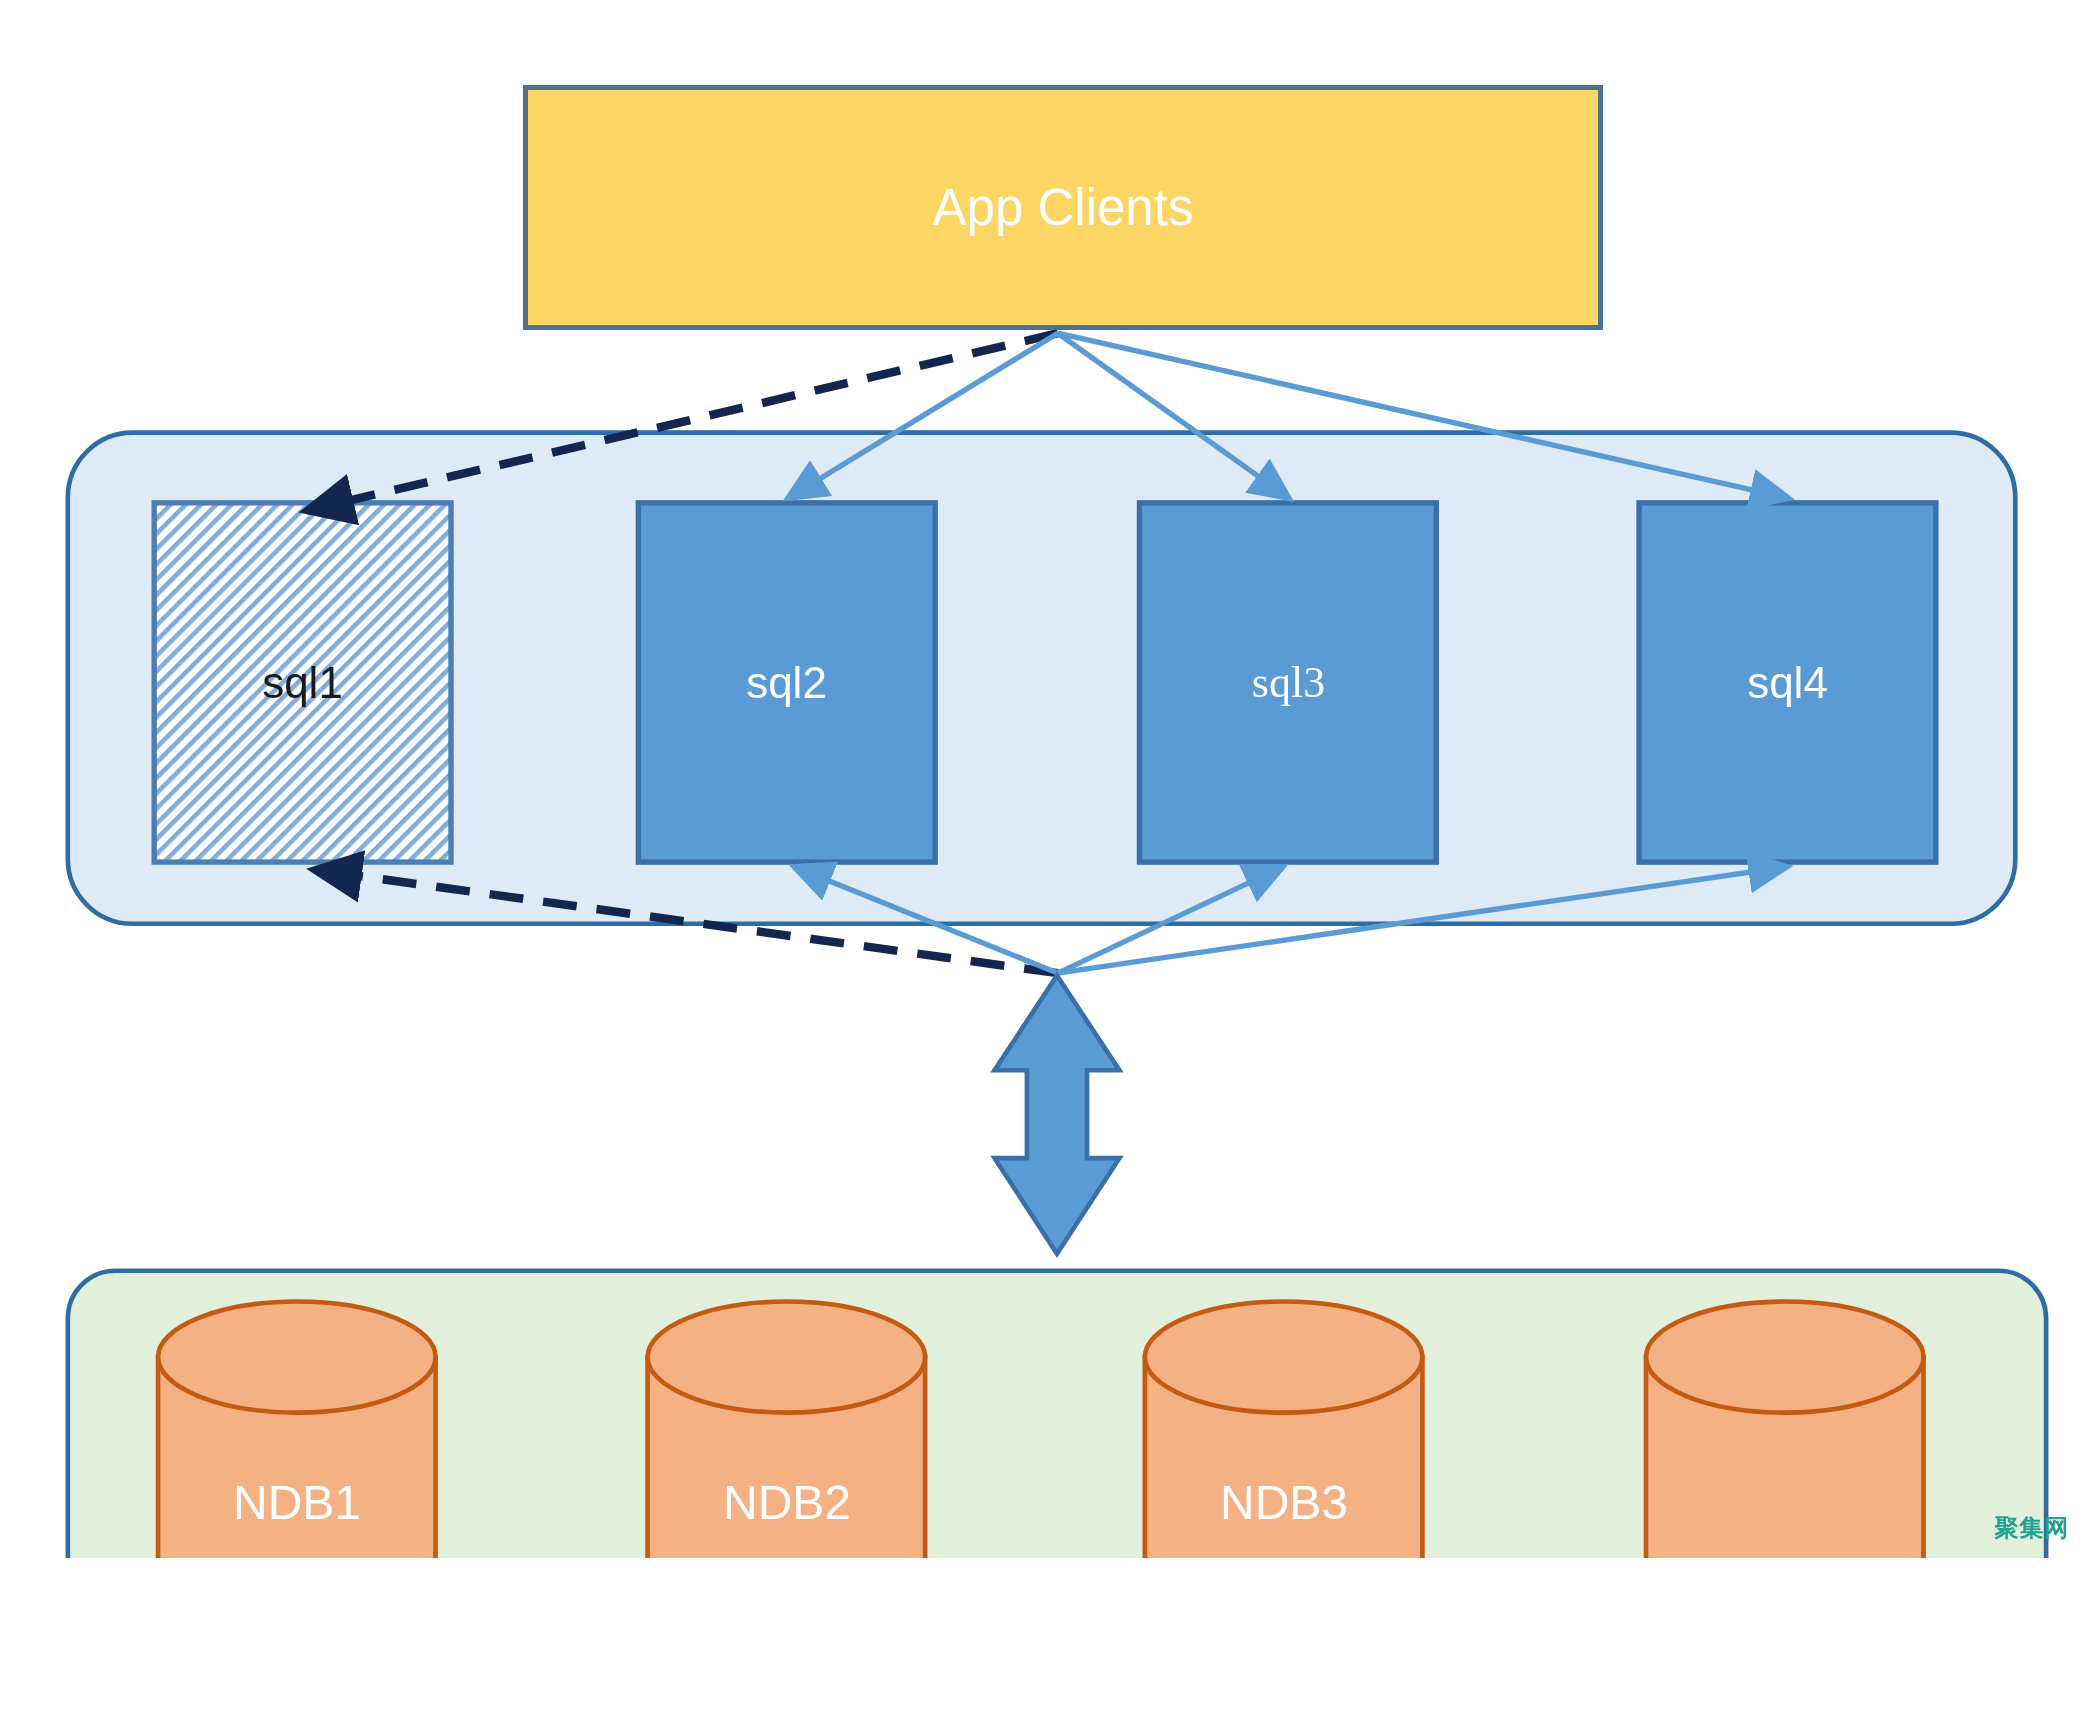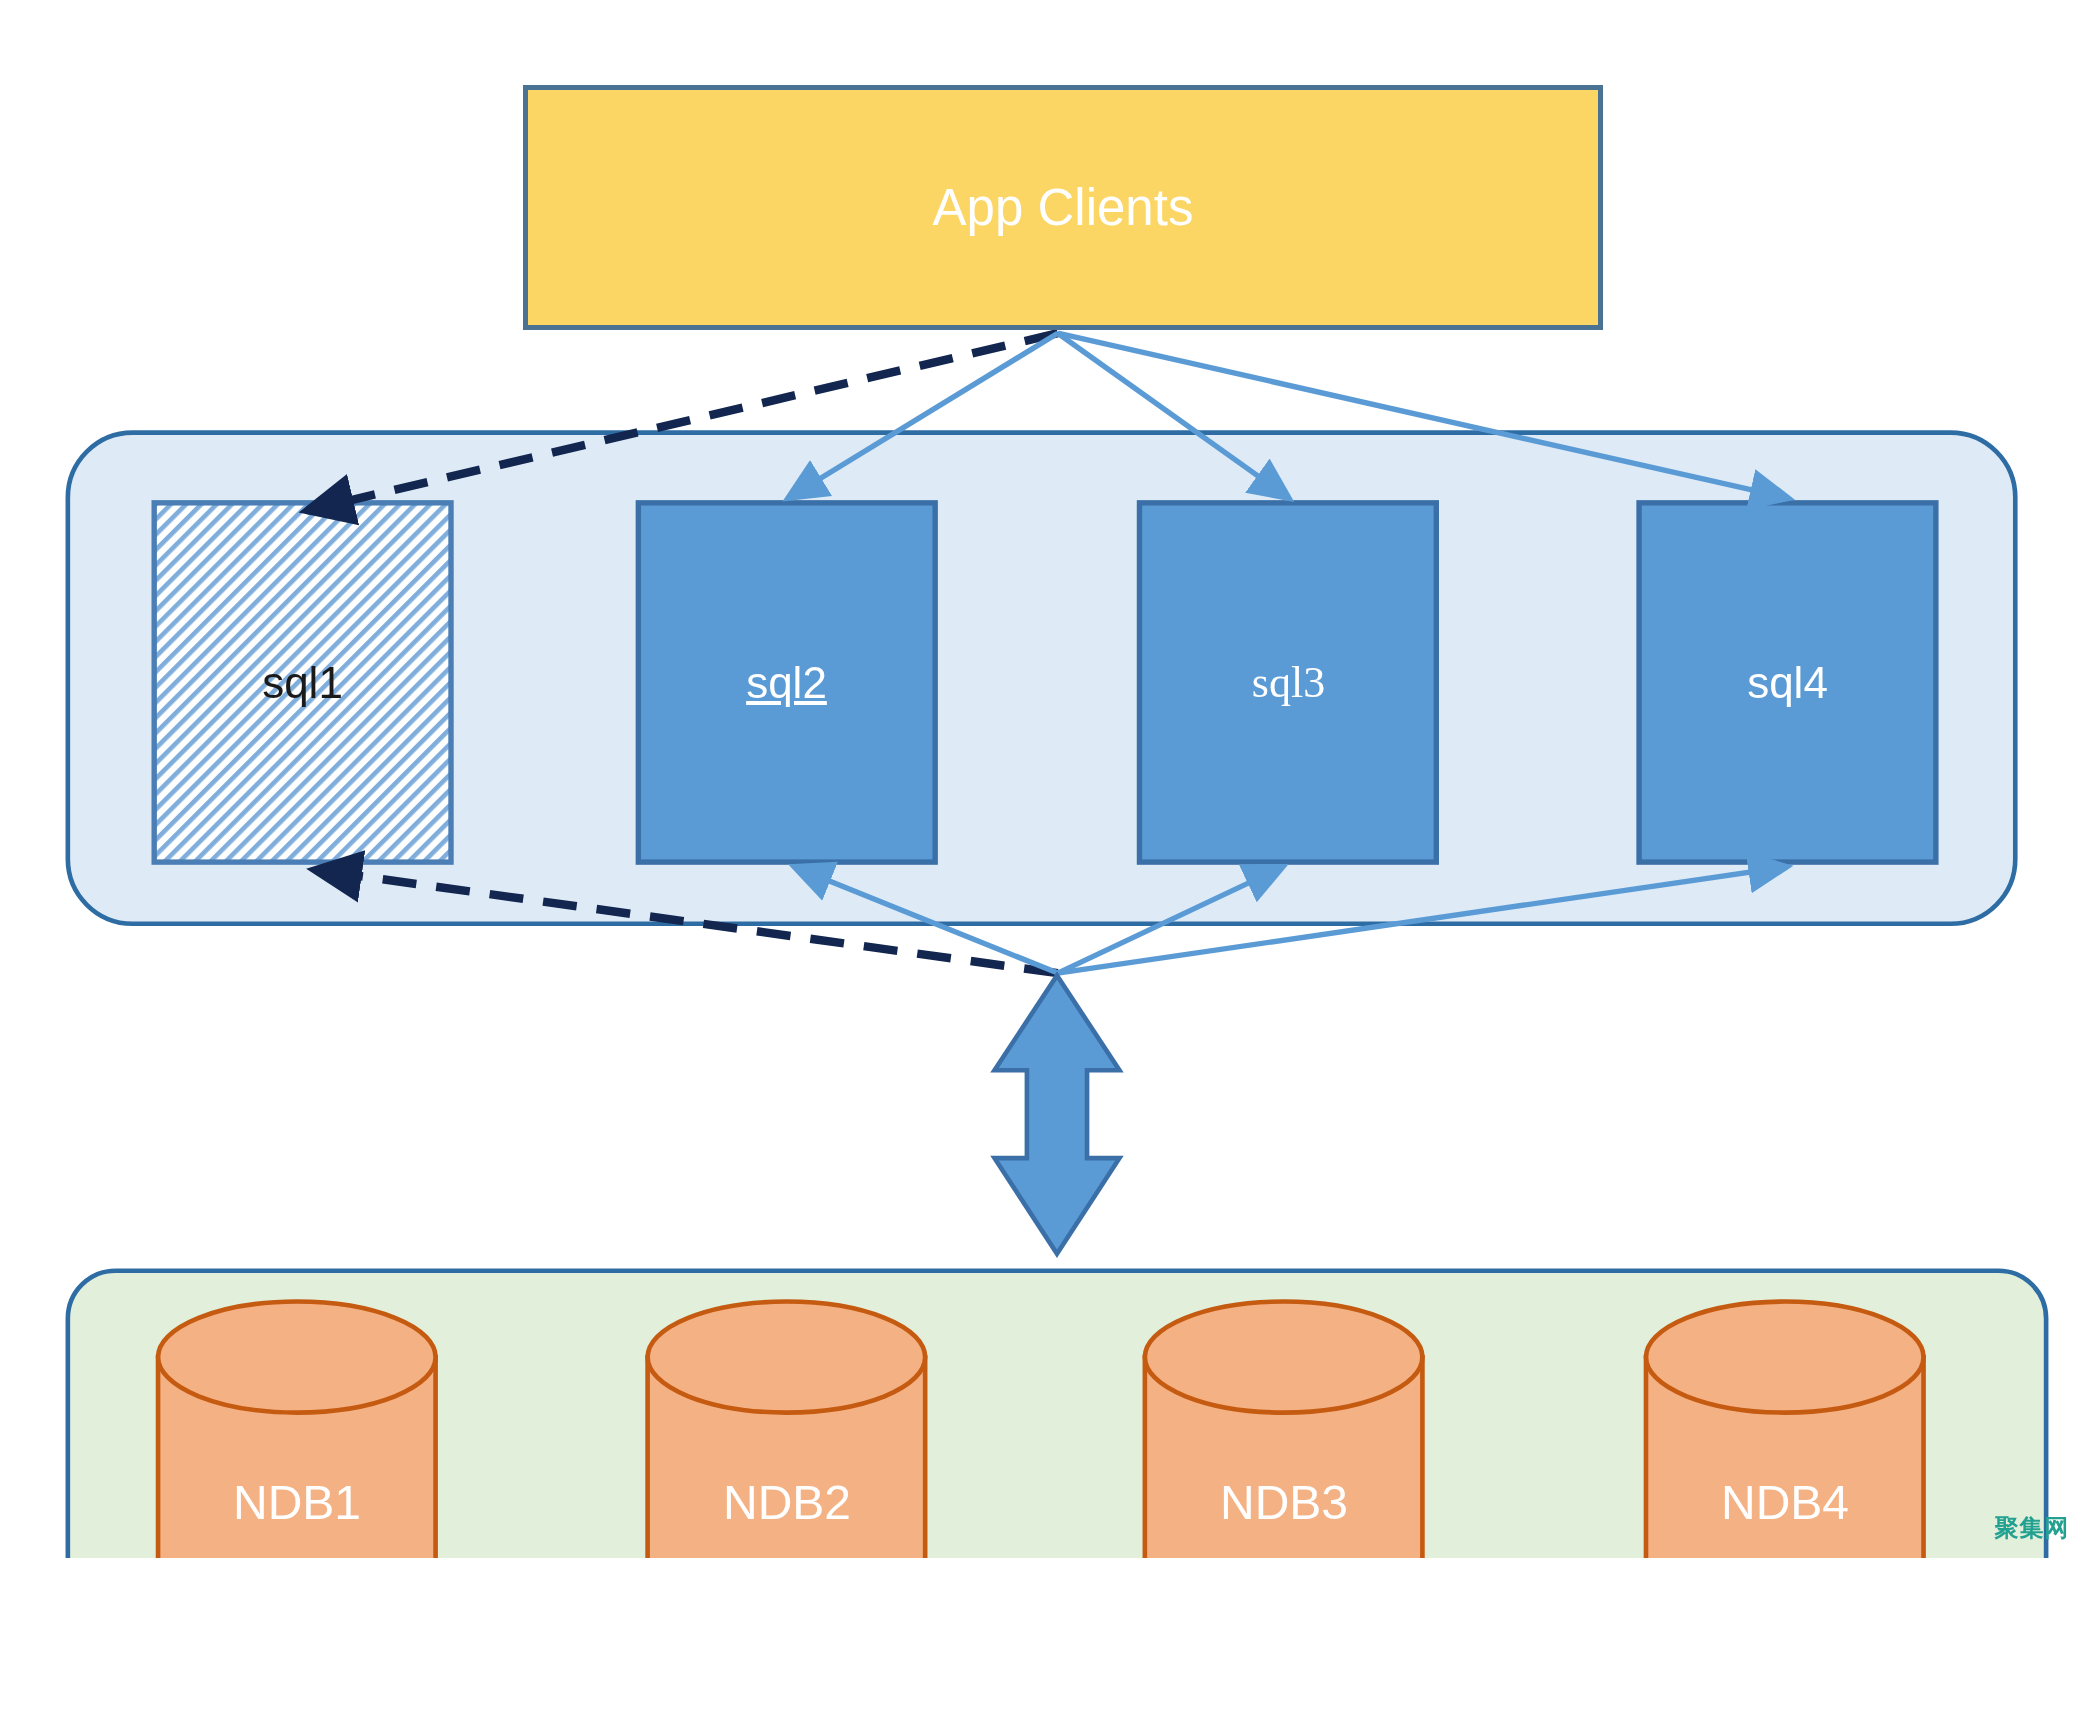--- a/index.html
+++ b/index.html
@@ -151,25 +151,24 @@
     <g>
       <path d="M2135,1760 L2135,2045 A180,72 0 0 0 2495,2045 L2495,1760 Z" fill="#F4B183" stroke="#C55A11" stroke-width="6"></path>
       <ellipse cx="2315" cy="1760" rx="180" ry="72" fill="#F4B183" stroke="#C55A11" stroke-width="6"></ellipse>
     </g>
   </svg>
 
   <div id="app-clients-box"></div>
   <div id="app-clients-label" class="node-label">App Clients</div>
 
   <div class="node-label sql-label hatched" style="left:154px;top:503px;width:297px;height:359px;">sql1</div>
-  <div class="node-label sql-label solid" style="left:638px;top:503px;width:297px;height:359px;text-decoration:underline;">sql2</div>
+  <div class="node-label sql-label solid" style="left:638px;top:503px;width:297px;height:359px;">sql2</div>
   <div class="node-label sql-label solid" style="left:1140px;top:503px;width:297px;height:359px;font-family:Liberation Serif, serif;">sql3</div>
   <div class="node-label sql-label solid" style="left:1639px;top:503px;width:297px;height:359px;">sql4</div>
 
   <div class="node-label ndb-label" style="left:158px;top:1471px;width:278px;height:62px;">NDB1</div>
   <div class="node-label ndb-label" style="left:648px;top:1471px;width:278px;height:62px;">NDB2</div>
   <div class="node-label ndb-label" style="left:1145px;top:1471px;width:278px;height:62px;">NDB3</div>
-  <div class="node-label ndb-label" style="left:1646px;top:1471px;width:278px;height:62px;">NDB4</div>
 
   <div id="watermark">聚集网</div>
 
 </div>
 
 
 </body></html>

